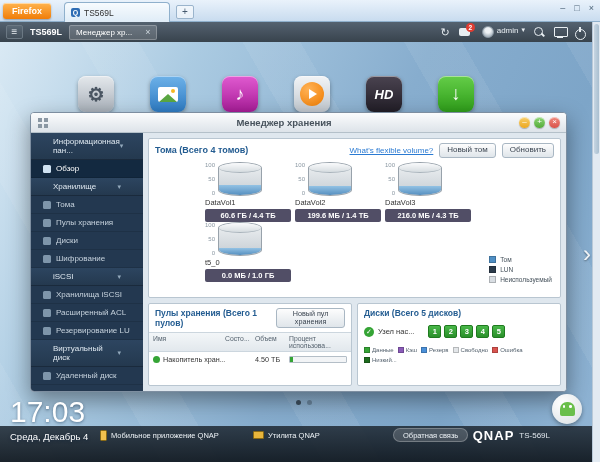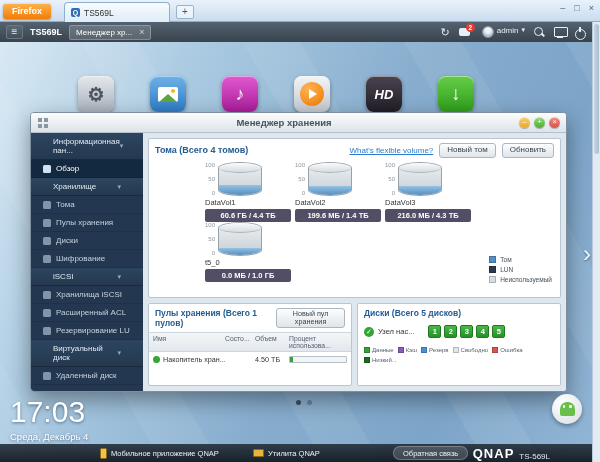--- a/index.html
+++ b/index.html
@@ -13,21 +13,21 @@
   .ff-tab{position:absolute;left:64px;top:2px;width:106px;height:20px;background:linear-gradient(#f7fbfe,#dfecf7);border:1px solid #8fb0cc;border-bottom:none;border-radius:4px 4px 0 0;display:flex;align-items:center;gap:4px;padding:0 6px;font-size:8.5px;color:#333}
   .ff-favicon{width:9px;height:9px;background:#2f6db4;border-radius:2px;color:#fff;font-size:7px;line-height:9px;text-align:center;font-weight:bold;flex:0 0 auto}
   .ff-newtab{position:absolute;left:176px;top:5px;width:18px;height:14px;background:rgba(255,255,255,.55);border:1px solid #9ab4cc;border-radius:2px;font-size:10px;line-height:12px;text-align:center;color:#44596e}
   .ff-wincontrols{position:absolute;right:6px;top:3px;display:flex;gap:9px;font-size:9px;color:#4d6478}
   .ff-wincontrols span{cursor:default}
 
   
   .qts-topbar{position:absolute;top:22px;left:0;right:8px;height:20px;background:linear-gradient(#546270,#38434d);display:flex;align-items:center;padding:0 6px;gap:7px;z-index:5}
   .menu-btn{width:17px;height:14px;border:1px solid #6b7883;border-radius:2px;color:#e8eef2;font-size:10px;line-height:12px;text-align:center;background:linear-gradient(#5b6976,#434f5a)}
   .device-name{color:#fff;font-size:9px;font-weight:bold}
-  .app-tab{display:flex;align-items:center;gap:7px;background:rgba(255,255,255,.16);border:1px solid rgba(255,255,255,.25);border-radius:2px;padding:0 6px;color:#fff;font-size:8px;height:15px}
+  .app-tab{display:flex;align-items:center;gap:13px;background:rgba(255,255,255,.16);border:1px solid rgba(255,255,255,.25);border-radius:2px;padding:0 6px;color:#fff;font-size:8px;height:15px}
   .app-tab .x{font-size:9px;color:#cdd6dd;line-height:8px}
   .topbar-right{margin-left:auto;display:flex;align-items:center;gap:9px;color:#e8eef2}
   .tb-ico{display:inline-block;position:relative}
   .refresh{font-size:11px;line-height:11px}
   .bubble-wrap{width:14px;height:12px}
   .bubble{position:absolute;left:0;top:2px;width:11px;height:8px;background:#e8eef2;border-radius:2px;display:block}
   .bubble::after{content:"";position:absolute;left:2px;bottom:-3px;border:3px solid transparent;border-top-color:#e8eef2;border-left-width:2px;border-right-width:2px}
   .badge{position:absolute;right:-2px;top:-3px;min-width:9px;height:9px;background:#e03c31;border-radius:5px;color:#fff;font-size:6.5px;line-height:9px;text-align:center;padding:0 1px;font-weight:bold}
   .user{display:flex;gap:3px;font-size:8px}
   .avatar{width:12px;height:12px;border-radius:50%;background:radial-gradient(circle at 50% 35%,#eef2f5 30%,#aebac4 70%);border:1px solid #8a97a2;display:inline-block}
@@ -137,26 +137,26 @@
   .slots{display:flex;gap:3px;margin-left:10px}
   .slot{width:13px;height:13px;background:linear-gradient(#49b849,#2a8f2a);border:1px solid #1f7a1f;border-radius:2px;color:#fff;font-size:7.5px;line-height:12px;text-align:center;font-weight:bold}
   .disk-legend{display:flex;align-items:center;gap:4px;padding:6px 6px 0;flex-wrap:wrap}
   .dleg{display:flex;align-items:center;gap:2px;font-size:6px;color:#55626e}
   .dleg-sq{width:6px;height:6px;border:1px solid rgba(0,0,0,.2)}
 
   
   .clock{position:absolute;left:10px;top:354px;color:#fff;z-index:6;text-shadow:0 1px 3px rgba(0,30,60,.5)}
   .clock-time{font-size:30px;line-height:32px;font-weight:normal}
   .clock-date{font-size:9.5px;margin-top:3px}
-  .taskbar{position:absolute;left:0;right:0;bottom:0;height:18px;background:linear-gradient(rgba(34,45,56,.88),rgba(14,21,28,.92));z-index:5}
+  .taskbar{position:absolute;left:0;right:0;bottom:0;height:36px;background:linear-gradient(rgba(34,45,56,.88),rgba(14,21,28,.92));z-index:5}
   .tb-item{position:absolute;top:2px;display:flex;align-items:center;gap:4px;color:#eef3f7;font-size:7.5px;height:14px}
   .ti-phone{width:7px;height:11px;background:#f2c14e;border:1px solid #8a6a14;border-radius:1.5px}
   .ti-box{width:11px;height:8px;background:#e8b53c;border:1px solid #8a6a14;border-radius:1px}
   .tb-pill{background:rgba(255,255,255,.16);border:1px solid rgba(255,255,255,.25);border-radius:8px;padding:1px 9px}
-  .brand{position:absolute;right:42px;top:2px;display:flex;align-items:flex-end;gap:5px;color:#fff;z-index:6}
+  .brand{position:absolute;right:42px;top:2px;display:flex;align-items:center;gap:5px;color:#fff;z-index:6}
   .brand-q{font-size:13px;font-weight:bold;letter-spacing:1px}
   .brand-m{font-size:8px;color:#dfe6ec}
   .robot{position:absolute;right:10px;top:352px;width:30px;height:30px;border-radius:50%;background:radial-gradient(circle at 35% 30%,#ffffff,#d8dee2);box-shadow:0 2px 4px rgba(0,0,0,.35);display:flex;align-items:center;justify-content:center;z-index:6}
   .robot-body{width:15px;height:14px;background:#6abf4b;border-radius:7px 7px 2px 2px;position:relative}
   .robot-body::before{content:"";position:absolute;left:3px;top:3px;width:2.5px;height:2.5px;border-radius:50%;background:#fff}
   .robot-body::after{content:"";position:absolute;right:3px;top:3px;width:2.5px;height:2.5px;border-radius:50%;background:#fff}
 </style>
 </head>
 <body>
 

